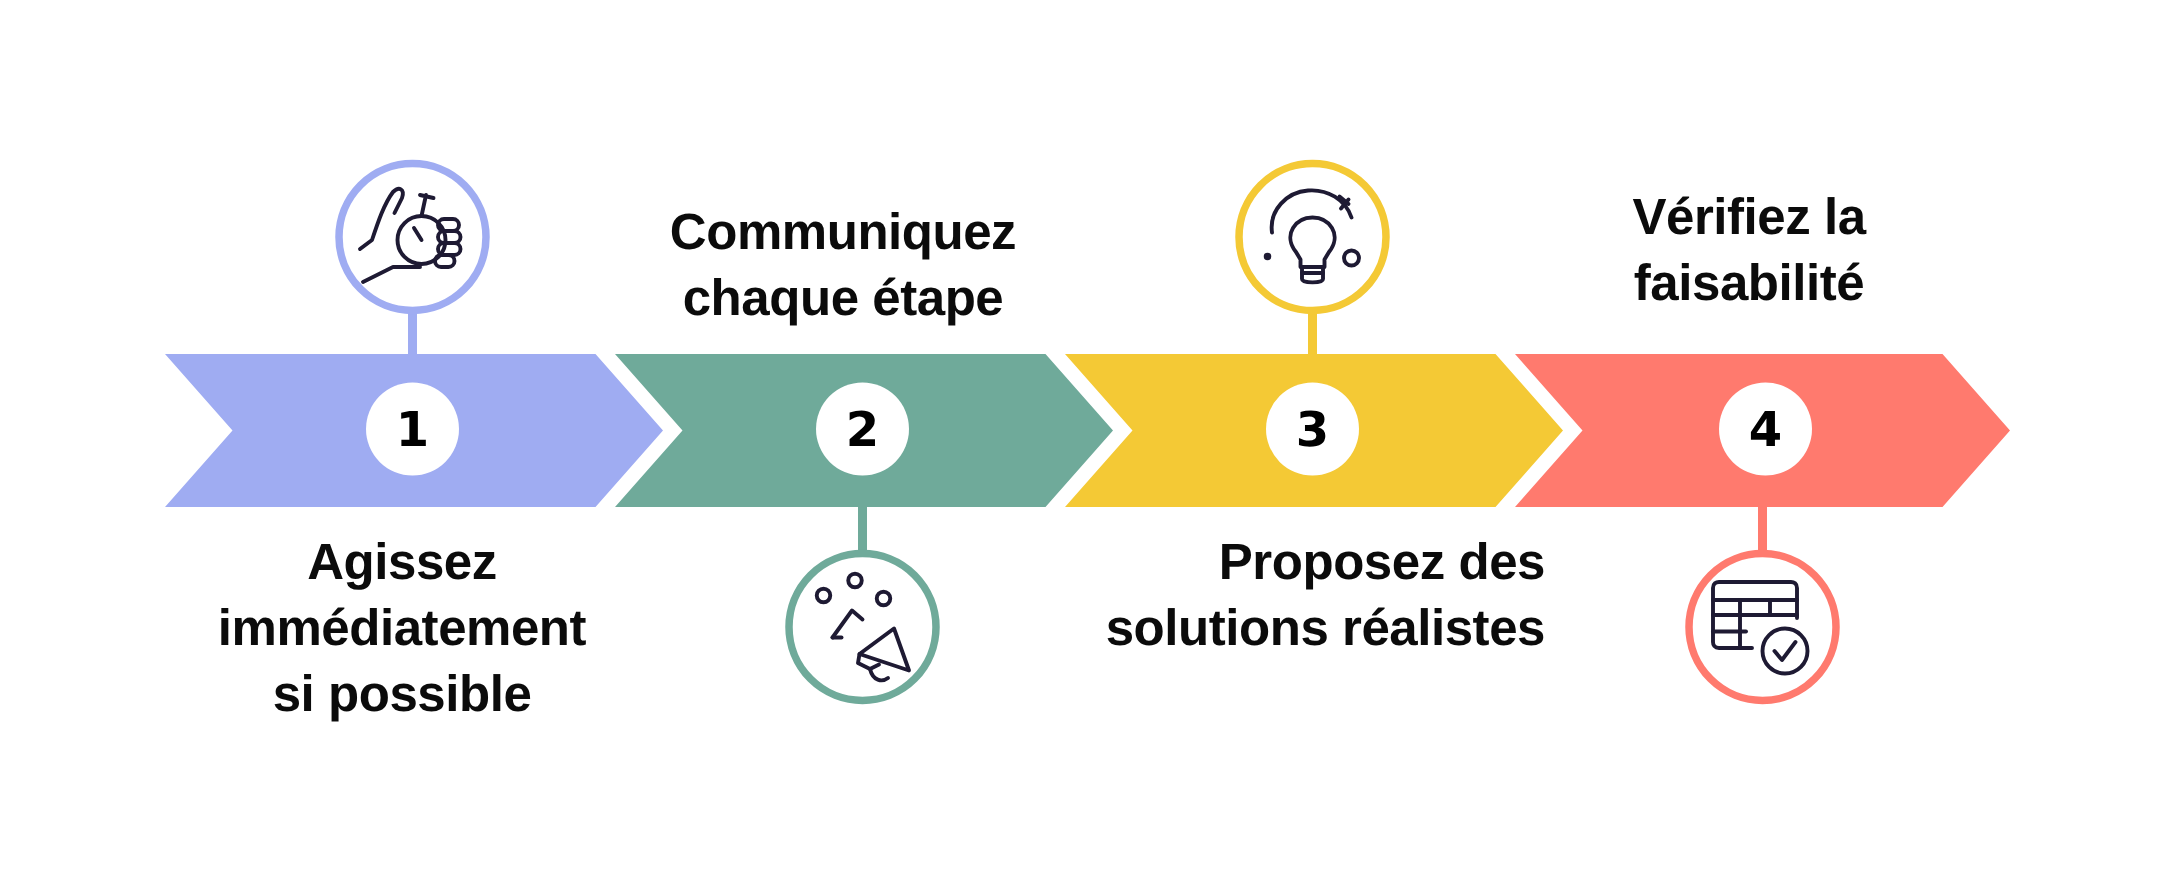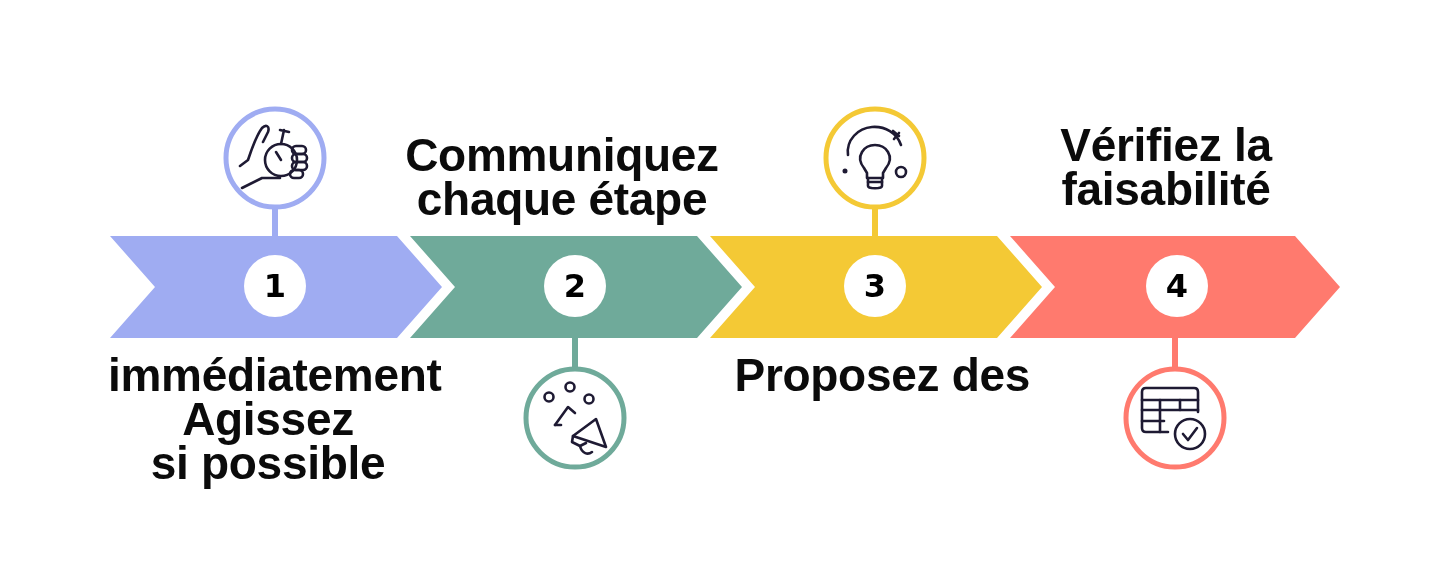--- a/index.html
+++ b/index.html
@@ -1,20 +1,20 @@
 <!DOCTYPE html>
 <html><head>
 <meta charset="utf-8">
 <style>
   html, body { margin: 0; padding: 0; background: #ffffff; }
   body { width: 1448px; height: 584px; position: relative; overflow: hidden;
          font-family: "Liberation Sans", "DejaVu Sans", sans-serif; color: #111; }
   #diagram { position: absolute; left: 0; top: 0; width: 1448px; height: 584px; }
   .label { position: absolute; width: 320px; text-align: center; font-weight: 700;
-           font-size: 46px; line-height: 44px; color: #0b0b0b; letter-spacing: -0.3px; }
+           font-size: 34px; line-height: 44px; color: #0b0b0b; letter-spacing: -0.3px; }
   .label span { display: block; }
   .num { position: absolute; width: 62px; height: 62px; border-radius: 50%; background: #fff;
          display: flex; align-items: center; justify-content: center;
          font-weight: 700; font-size: 32px; color: #000; font-family: "DejaVu Sans", sans-serif; }
 </style>
 </head>
 <body>
 
 <div id="diagram">
   <svg width="1448" height="584" viewBox="0 0 1448 584" xmlns="http://www.w3.org/2000/svg" style="position:absolute;left:0;top:0;">
@@ -86,28 +86,29 @@
       <span>2</span>
     </div>
   <div class="num" style="left:844px; top:255px;">
       <span>3</span>
     </div>
   <div class="num" style="left:1146px; top:255px;">
       <span>4</span>
     </div>
 
   <div class="label" style="left:108px; top:353px;">
+    <span>Agissez</span>
     <span>immédiatement</span>
-    <span>Agissez</span>
     <span>si possible</span>
   </div>
   <div class="label" style="left:402px; top:133px;">
     <span>Communiquez</span>
     <span>chaque étape</span>
   </div>
   <div class="label" style="left:700px; top:353px; width:330px;text-align:right;">
     <span>Proposez des</span>
+    <span>solutions réalistes</span>
   </div>
   <div class="label" style="left:1006px; top:123px;">
     <span>Vérifiez la</span>
     <span>faisabilité</span>
   </div>
 </div>
 
 </body></html>

